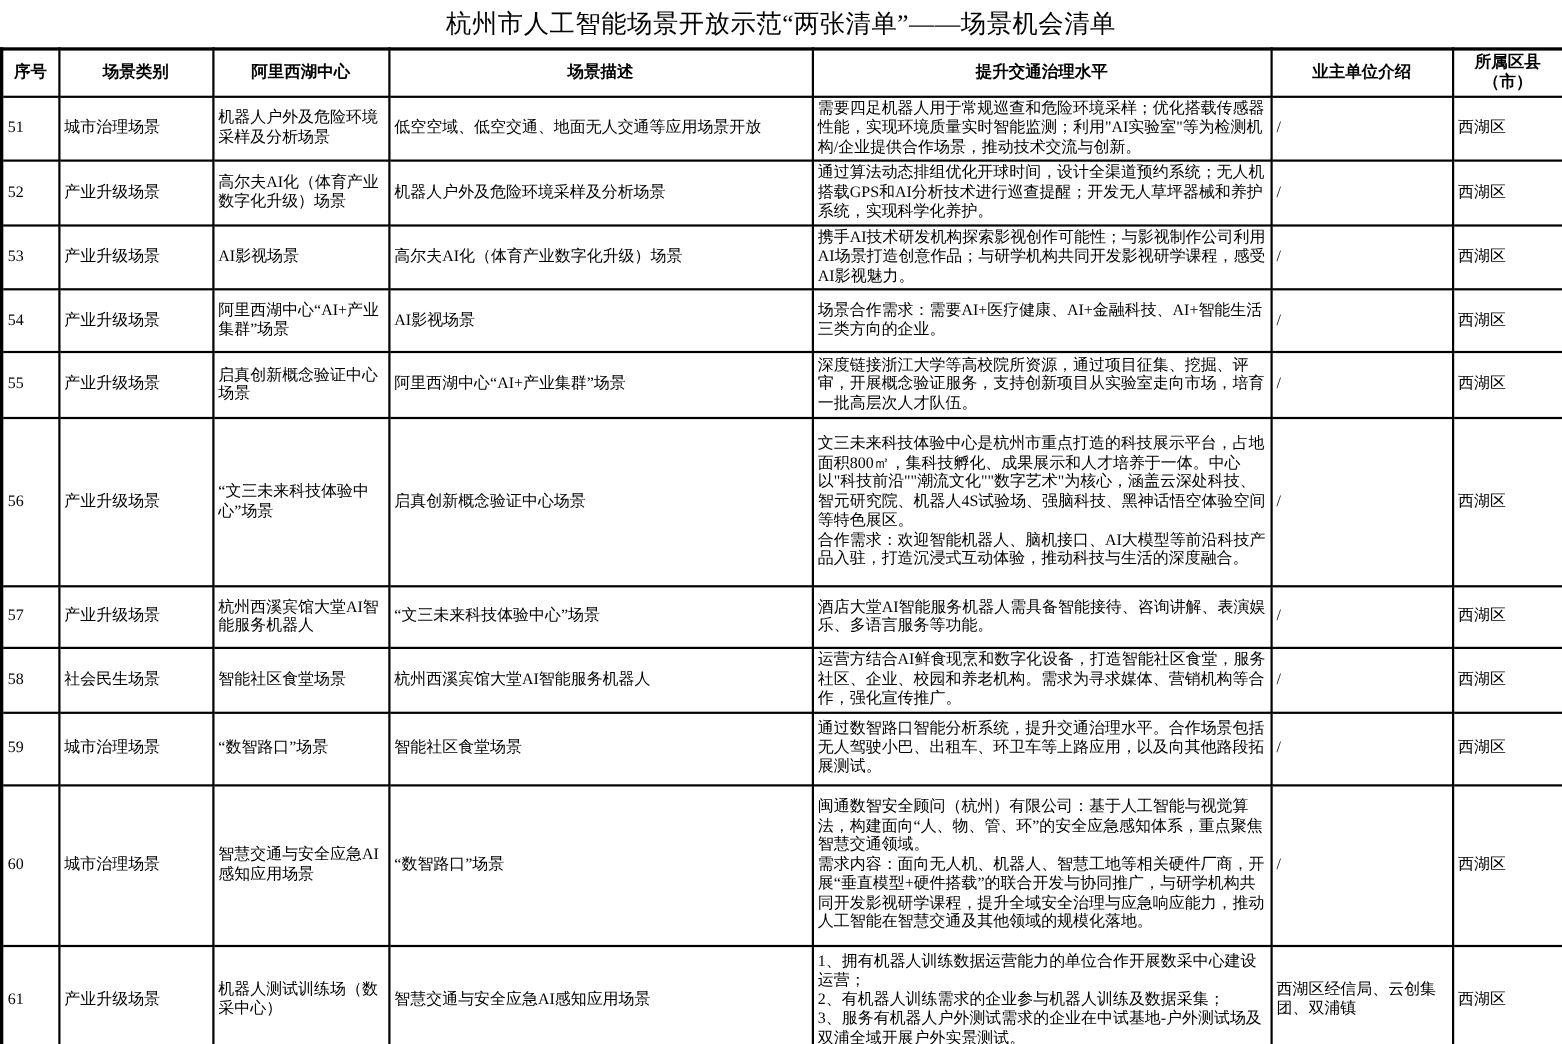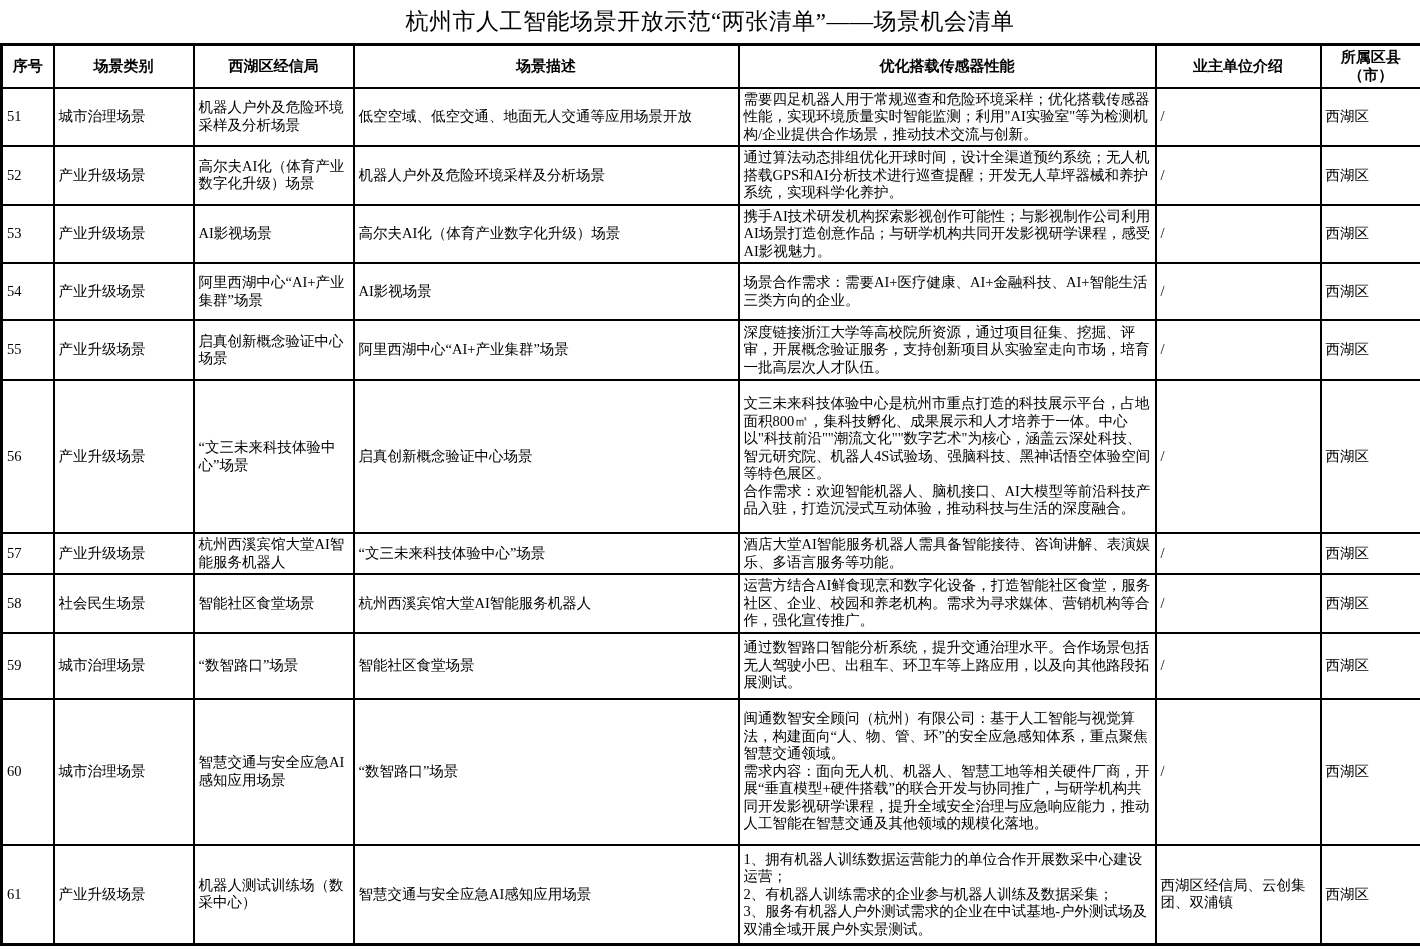--- a/index.html
+++ b/index.html
@@ -72,23 +72,23 @@
       <col style="width:160px">
       <col style="width:385px">
       <col style="width:417px">
       <col style="width:165px">
       <col style="width:101px">
     </colgroup>
     <thead>
       <tr id="header-row" style="height:43px">
           <th>序号</th>
           <th>场景类别</th>
-          <th>西湖区经信局</th>
+          <th>阿里西湖中心</th>
           <th>场景描述</th>
-          <th>优化搭载传感器性能</th>
+          <th>提升交通治理水平</th>
           <th>业主单位介绍</th>
           <th>所属区县（市）</th>
         </tr>
     </thead>
     <tbody id="table-body">
         <tr style="height: 58px;">
           <td class="c-num">51</td>
           <td class="c-category">城市治理场景</td>
           <td class="c-name">机器人户外及危险环境采样及分析场景</td>
           <td class="c-desc">低空空域、低空交通、地面无人交通等应用场景开放</td>
@@ -135,21 +135,21 @@
         <tr style="height: 153px;">
           <td class="c-num">56</td>
           <td class="c-category">产业升级场景</td>
           <td class="c-name">“文三未来科技体验中心”场景</td>
           <td class="c-desc">启真创新概念验证中心场景</td>
           <td class="c-coop"><span>文三未来科技体验中心是杭州市重点打造的科技展示平台，占地面积800㎡，集科技孵化、成果展示和人才培养于一体。中心以"科技前沿""潮流文化""数字艺术"为核心，涵盖云深处科技、智元研究院、机器人4S试验场、强脑科技、黑神话悟空体验空间等特色展区。
 </span><b>合作需求：</b><span>欢迎智能机器人、脑机接口、AI大模型等前沿科技产品入驻，打造沉浸式互动体验，推动科技与生活的深度融合。</span></td>
           <td class="c-owner">/</td>
           <td class="c-district">西湖区</td>
         </tr>
-        <tr style="height: 41px;">
+        <tr style="height: 56px;">
           <td class="c-num">57</td>
           <td class="c-category">产业升级场景</td>
           <td class="c-name">杭州西溪宾馆大堂AI智能服务机器人</td>
           <td class="c-desc">“文三未来科技体验中心”场景</td>
           <td class="c-coop"><span>酒店大堂AI智能服务机器人需具备智能接待、咨询讲解、表演娱乐、多语言服务等功能。</span></td>
           <td class="c-owner">/</td>
           <td class="c-district">西湖区</td>
         </tr>
         <tr style="height: 53px;">
           <td class="c-num">58</td>

